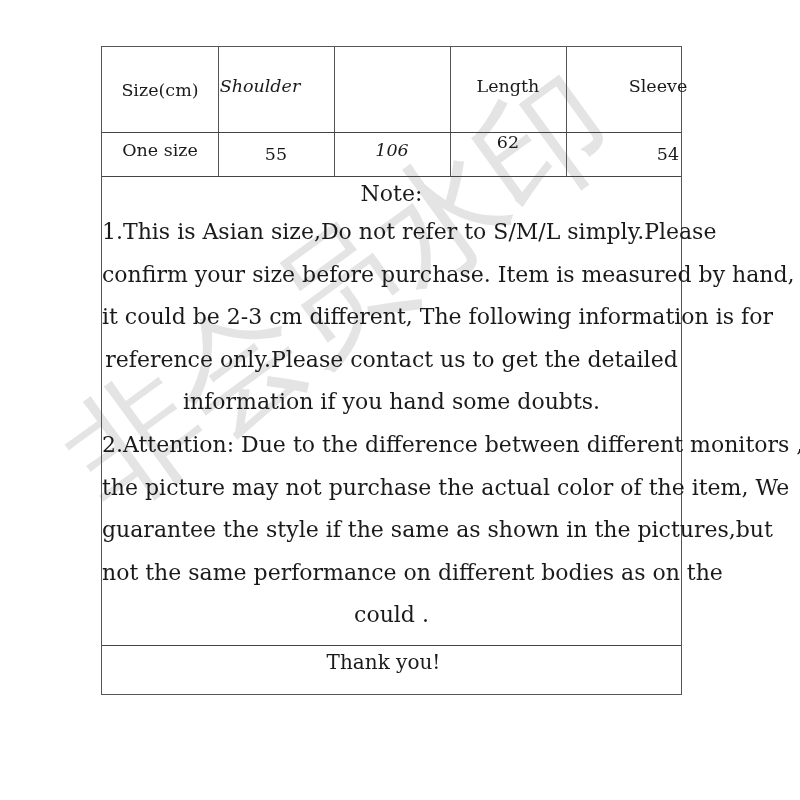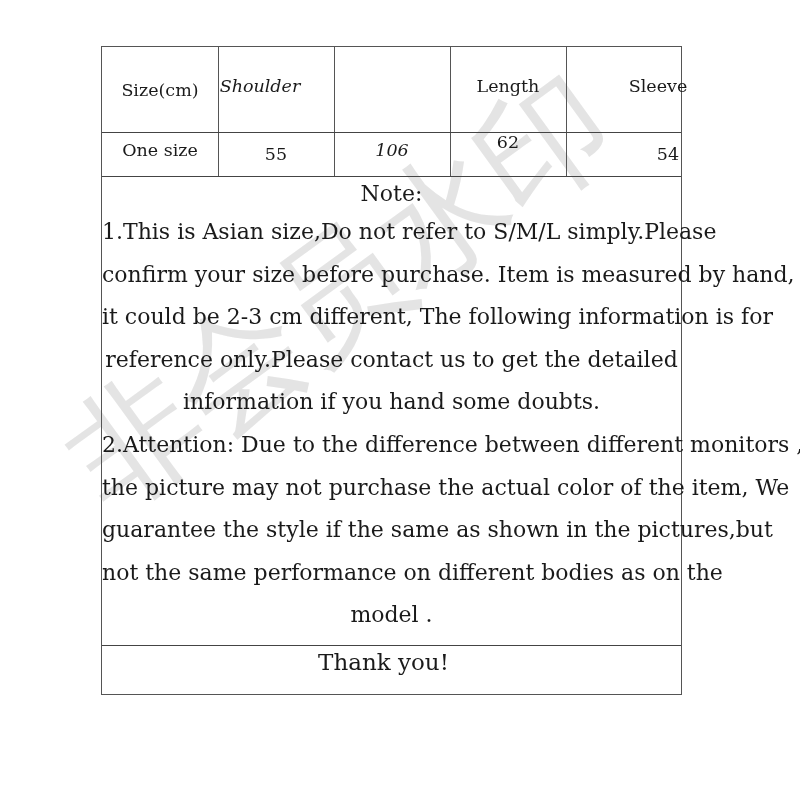--- a/index.html
+++ b/index.html
@@ -9,21 +9,21 @@
              border: 1.5px solid #555; box-sizing: border-box; }
     .hline { position: absolute; left: 0; right: 0; height: 0; border-top: 1.5px solid #444; }
     .vline { position: absolute; top: 0; width: 0; border-left: 1.5px solid #555; }
     .cell { position: absolute; display: flex; align-items: center; justify-content: center;
             text-align: center; font-size: 17.5px; line-height: 34px; }
     .hdr-size { flex-direction: row; line-height: 40px; }
     .notes { position: absolute; left: 0; right: 0; top: 130px; height: 469px;
              text-align: center; font-size: 22px; }
     .notes .ln { height: 42.6px; line-height: 42.6px; white-space: nowrap; }
     .thanks { position: absolute; left: 0; right: 16px; top: 600px; height: 30px;
-              text-align: center; font-size: 23px; line-height: 30px; }
+              text-align: center; font-size: 20px; line-height: 30px; }
     .watermark { position: absolute; left: 150px; top: 370px; width: 620px; height: 200px;
                  transform: rotate(-36deg); transform-origin: 0 100%;
                  font-family: "DejaVu Sans", sans-serif; font-size: 130px; color: #cfcfcf;
                  opacity: 0.55; white-space: nowrap; pointer-events: none; letter-spacing: -4px;
                  font-weight: 200; }
   </style>
 </head>
 <body>
 
 <div class="watermark">非会员水印</div>
@@ -57,17 +57,17 @@
     <div class="ln" style="height:34px;line-height:34px;">Note:</div>
     <div class="ln">1.This is Asian size,Do not refer to S/M/L simply.Please</div>
     <div class="ln">confirm your size before purchase. Item is measured by hand,</div>
     <div class="ln">it could be 2-3 cm different, The following information is for</div>
     <div class="ln">reference only.Please contact us to get the detailed</div>
     <div class="ln">information if you hand some doubts.</div>
     <div class="ln">2.Attention: Due to the difference between different monitors ,</div>
     <div class="ln">the picture may not purchase the actual color of the item, We</div>
     <div class="ln">guarantee the style if the same as shown in the pictures,but</div>
     <div class="ln">not the same performance on different bodies as on the</div>
-    <div class="ln">model .</div>
+    <div class="ln">could .</div>
   </div>
 
   <div class="thanks">Thank you!</div>
 </div>
 
 </body></html>

